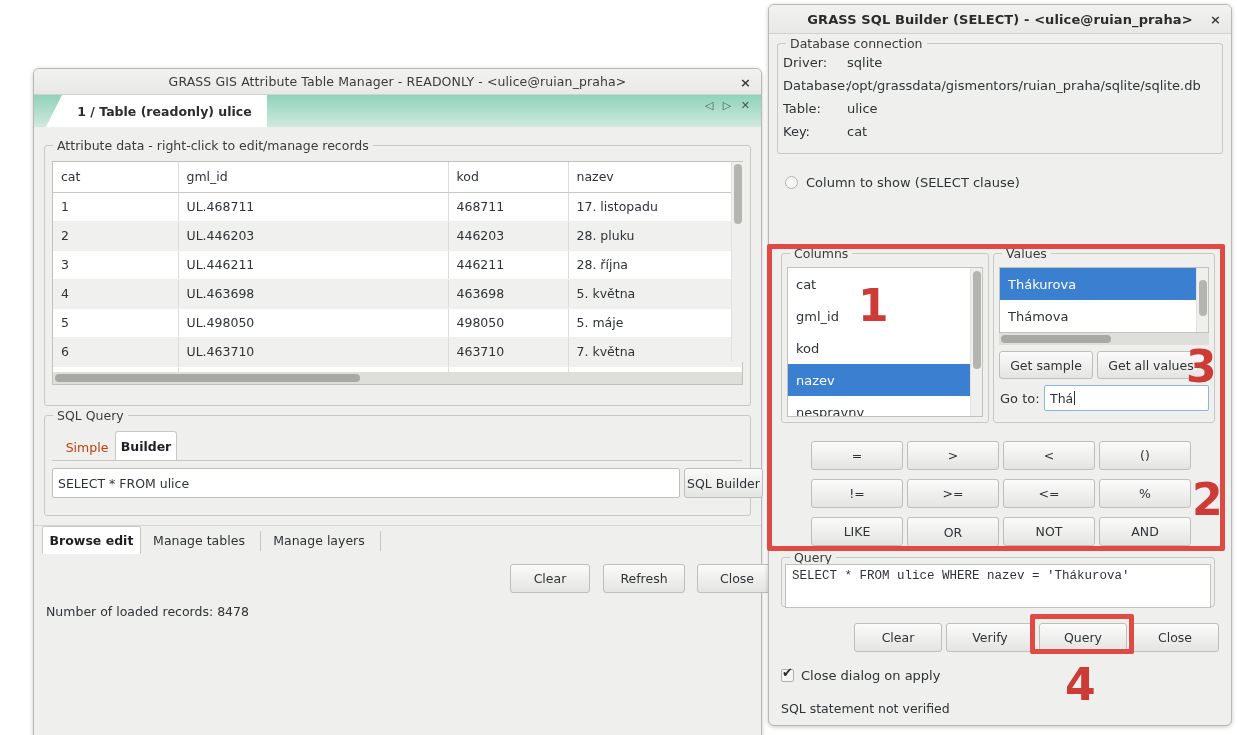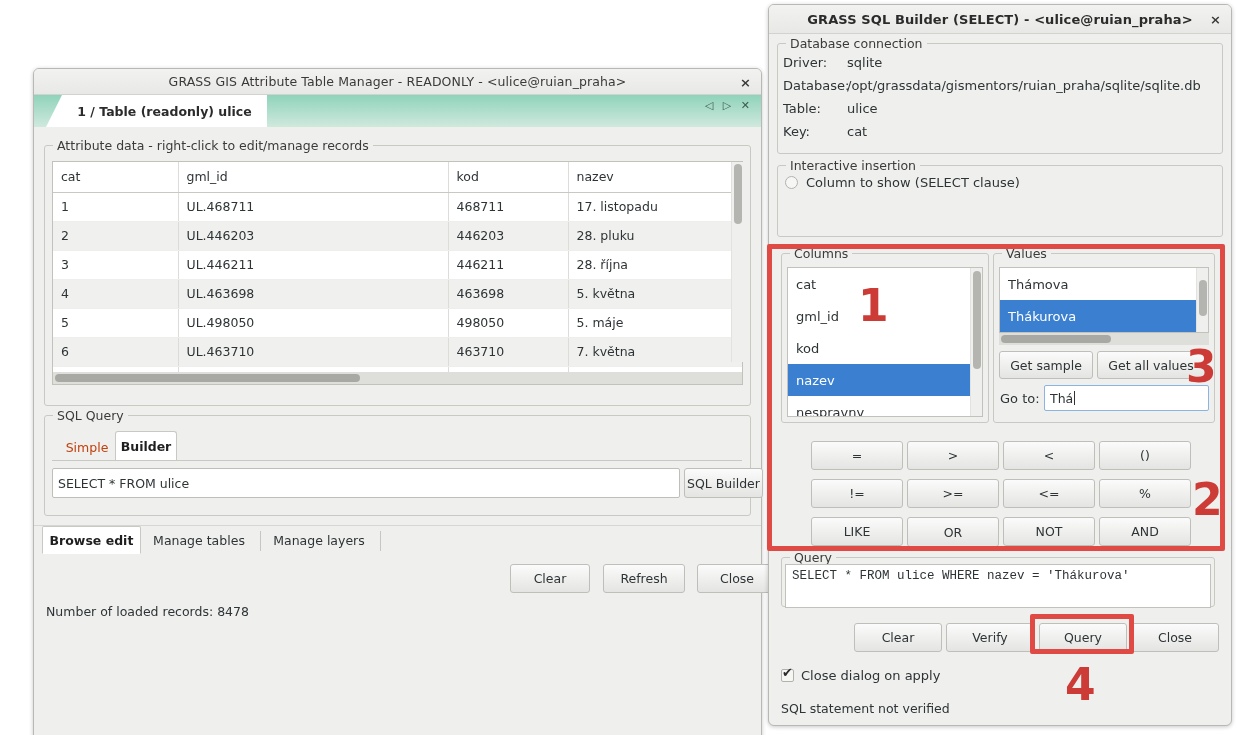--- a/index.html
+++ b/index.html
@@ -401,23 +401,20 @@
     <div class="kv" style="left:78px; top:96px;">
       <span>ulice</span>
     </div>
     <div class="kv" style="left:14px; top:119px;">
       <span>Key:</span>
     </div>
     <div class="kv" style="left:78px; top:119px;">
       <span>cat</span>
     </div>
 
-    <div class="group" style="left:8px; top:160px; width:446px; height:72px;">
-      <span class="glabel">Interactive insertion</span>
-    </div>
     <div class="radio-row" style="left:16px; top:170px;">
       <span class="radio"></span>
       <span class="rlabel">Column to show (SELECT clause)</span>
     </div>
 
     <div class="group" style="left:12px; top:248px; width:208px; height:170px;">
       <span class="glabel">Columns</span>
     </div>
     <div class="listbox" style="left:18px; top:262px; width:196px; height:150px;">
       <div class="listrow">
@@ -437,25 +434,25 @@
       </div>
     </div>
     <div class="vscroll" style="left:201px; top:263px; width:12px; height:148px;">
       <div class="thumb" style="top:3px; height:98px;"></div>
     </div>
 
     <div class="group" style="left:224px; top:248px; width:222px; height:170px;">
       <span class="glabel">Values</span>
     </div>
     <div class="listbox" style="left:230px; top:262px; width:210px; height:66px;">
+      <div class="listrow sel">
+        <span>Thákurova</span>
+      </div>
       <div class="listrow">
         <span>Thámova</span>
-      </div>
-      <div class="listrow sel">
-        <span>Thákurova</span>
       </div>
     </div>
     <div class="vscroll" style="left:427px; top:263px; width:12px; height:64px;">
       <div class="thumb" style="top:12px; height:36px;"></div>
     </div>
     <div class="hscroll" style="left:230px; top:328px; width:210px; height:12px;">
       <div class="thumb" style="left:2px; width:110px;"></div>
     </div>
 
     <div class="btn" style="left:230px; top:346px; width:94px; height:28px;">

